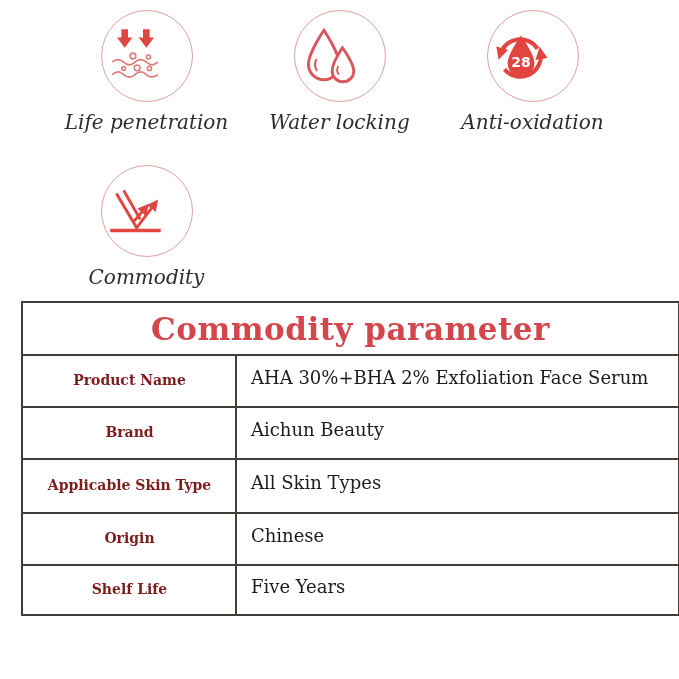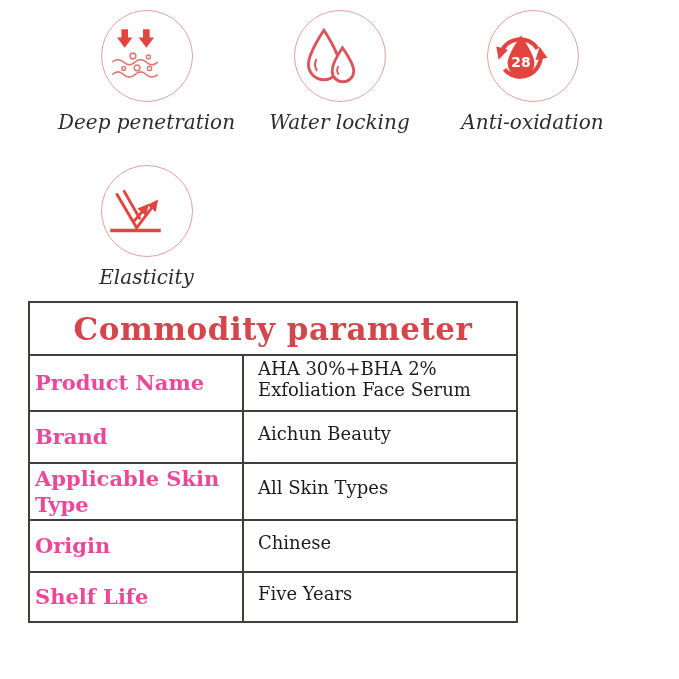--- a/index.html
+++ b/index.html
@@ -34,47 +34,48 @@
     font-style: italic;
     font-size: 20px;
     line-height: 30px;
     color: #2d2d2d;
     white-space: nowrap;
   }
 
   
   table.params {
     border-collapse: collapse;
-    margin: 9px 0 0 28px;
-    width: 490px;
+    margin: 9px 0 0 21px;
+    width: 659px;
     table-layout: fixed;
   }
   table.params td {
     border: 2px solid #453d3a;
     box-sizing: border-box;
   }
   tr.title-row { height: 53px; }
   td.title-cell {
     text-align: center;
     color: #d3464b;
     font-weight: bold;
     font-size: 31px;
     letter-spacing: 0.5px;
   }
   tr.data-row { height: 52px; }
   tr.data-row.tall { height: 54px; }
   tr.data-row.short { height: 50px; }
   td.label-cell {
     width: 214px;
     padding: 2px 4px 2px 5px;
-    color: #ec4899;
+    color: #7f1d1d;
     font-weight: bold;
-    font-size: 21px;
+    font-size: 14px;
     line-height: 1.22;
     vertical-align: middle;
+    text-align: center;
   }
   td.value-cell {
     padding: 2px 4px 10px 14px;
     color: #1c1c1c;
     font-size: 18px;
     vertical-align: middle;
   }
 
   svg .stroke { stroke: #d9575b; fill: none; }
   svg .light  { stroke: #dd7b77; fill: none; }
@@ -93,21 +94,21 @@
         <polygon class="solid" points="39.8,6 46.2,6 46.2,14 50.5,14 43,24 35.5,14 39.8,14"></polygon>
         <circle class="light" cx="30" cy="32" r="2.8" stroke-width="1.5"></circle>
         <circle class="light" cx="45" cy="33" r="1.9" stroke-width="1.5"></circle>
         <path class="light" stroke-width="1.6" d="M10 38 q5.5 -5 11 0 t11 0 t11 0 t11 0"></path>
         <circle class="light" cx="21" cy="44" r="1.8" stroke-width="1.5"></circle>
         <circle class="light" cx="34" cy="43.5" r="2.8" stroke-width="1.5"></circle>
         <circle class="light" cx="46" cy="44" r="2" stroke-width="1.5"></circle>
         <path class="light" stroke-width="1.6" d="M10 50 q5.5 -5 11 0 t11 0 t11 0 t11 0"></path>
       </svg>
     </div>
-    <div class="label">Deep penetration</div>
+    <div class="label">Life penetration</div>
   </div>
 
   <div class="feature">
     <div class="circle">
       <svg width="66" height="66" viewBox="0 0 64 64">
         <path class="stroke" stroke-width="2.8" d="M28 7 C28 7 13 29 13 40 a15 15 0 0 0 30 0 C43 29 28 7 28 7 Z"></path>
         <path class="stroke" stroke-width="2" d="M21 35 q-3.5 6 0.5 11.5"></path>
         <path d="M46 24 C46 24 36 39 36 46.5 a10.5 10.5 0 0 0 21 0 C57 39 46 24 46 24 Z" fill="#ffffff" stroke="#d9575b" stroke-width="2.8"></path>
         <path class="stroke" stroke-width="1.8" d="M42 42 q-2.5 4.5 0.5 8"></path>
       </svg>
@@ -140,21 +141,21 @@
             <path d="M0 0 L11 5.5 L0 11 Z" fill="#e2453f"></path>
           </marker>
         </defs>
         <line class="sline" stroke-width="3.4" x1="8" y1="51" x2="57" y2="51"></line>
         <line class="sline" stroke-width="2.8" x1="14" y1="15" x2="34" y2="49"></line>
         <line class="sline" stroke-width="2.8" x1="21" y1="12" x2="37" y2="40"></line>
         <line class="sline" stroke-width="2.8" x1="33" y1="49" x2="52" y2="24" marker-end="url(#ah-rep)"></line>
         <line class="sline" stroke-width="2.8" x1="30" y1="43" x2="43" y2="28" marker-end="url(#ah-rep)"></line>
       </svg>
     </div>
-    <div class="label">Elasticity</div>
+    <div class="label">Commodity</div>
   </div>
 
 
 
 </div>
 
 <table class="params">
   <colgroup>
       <col style="width:214px">
       <col>

